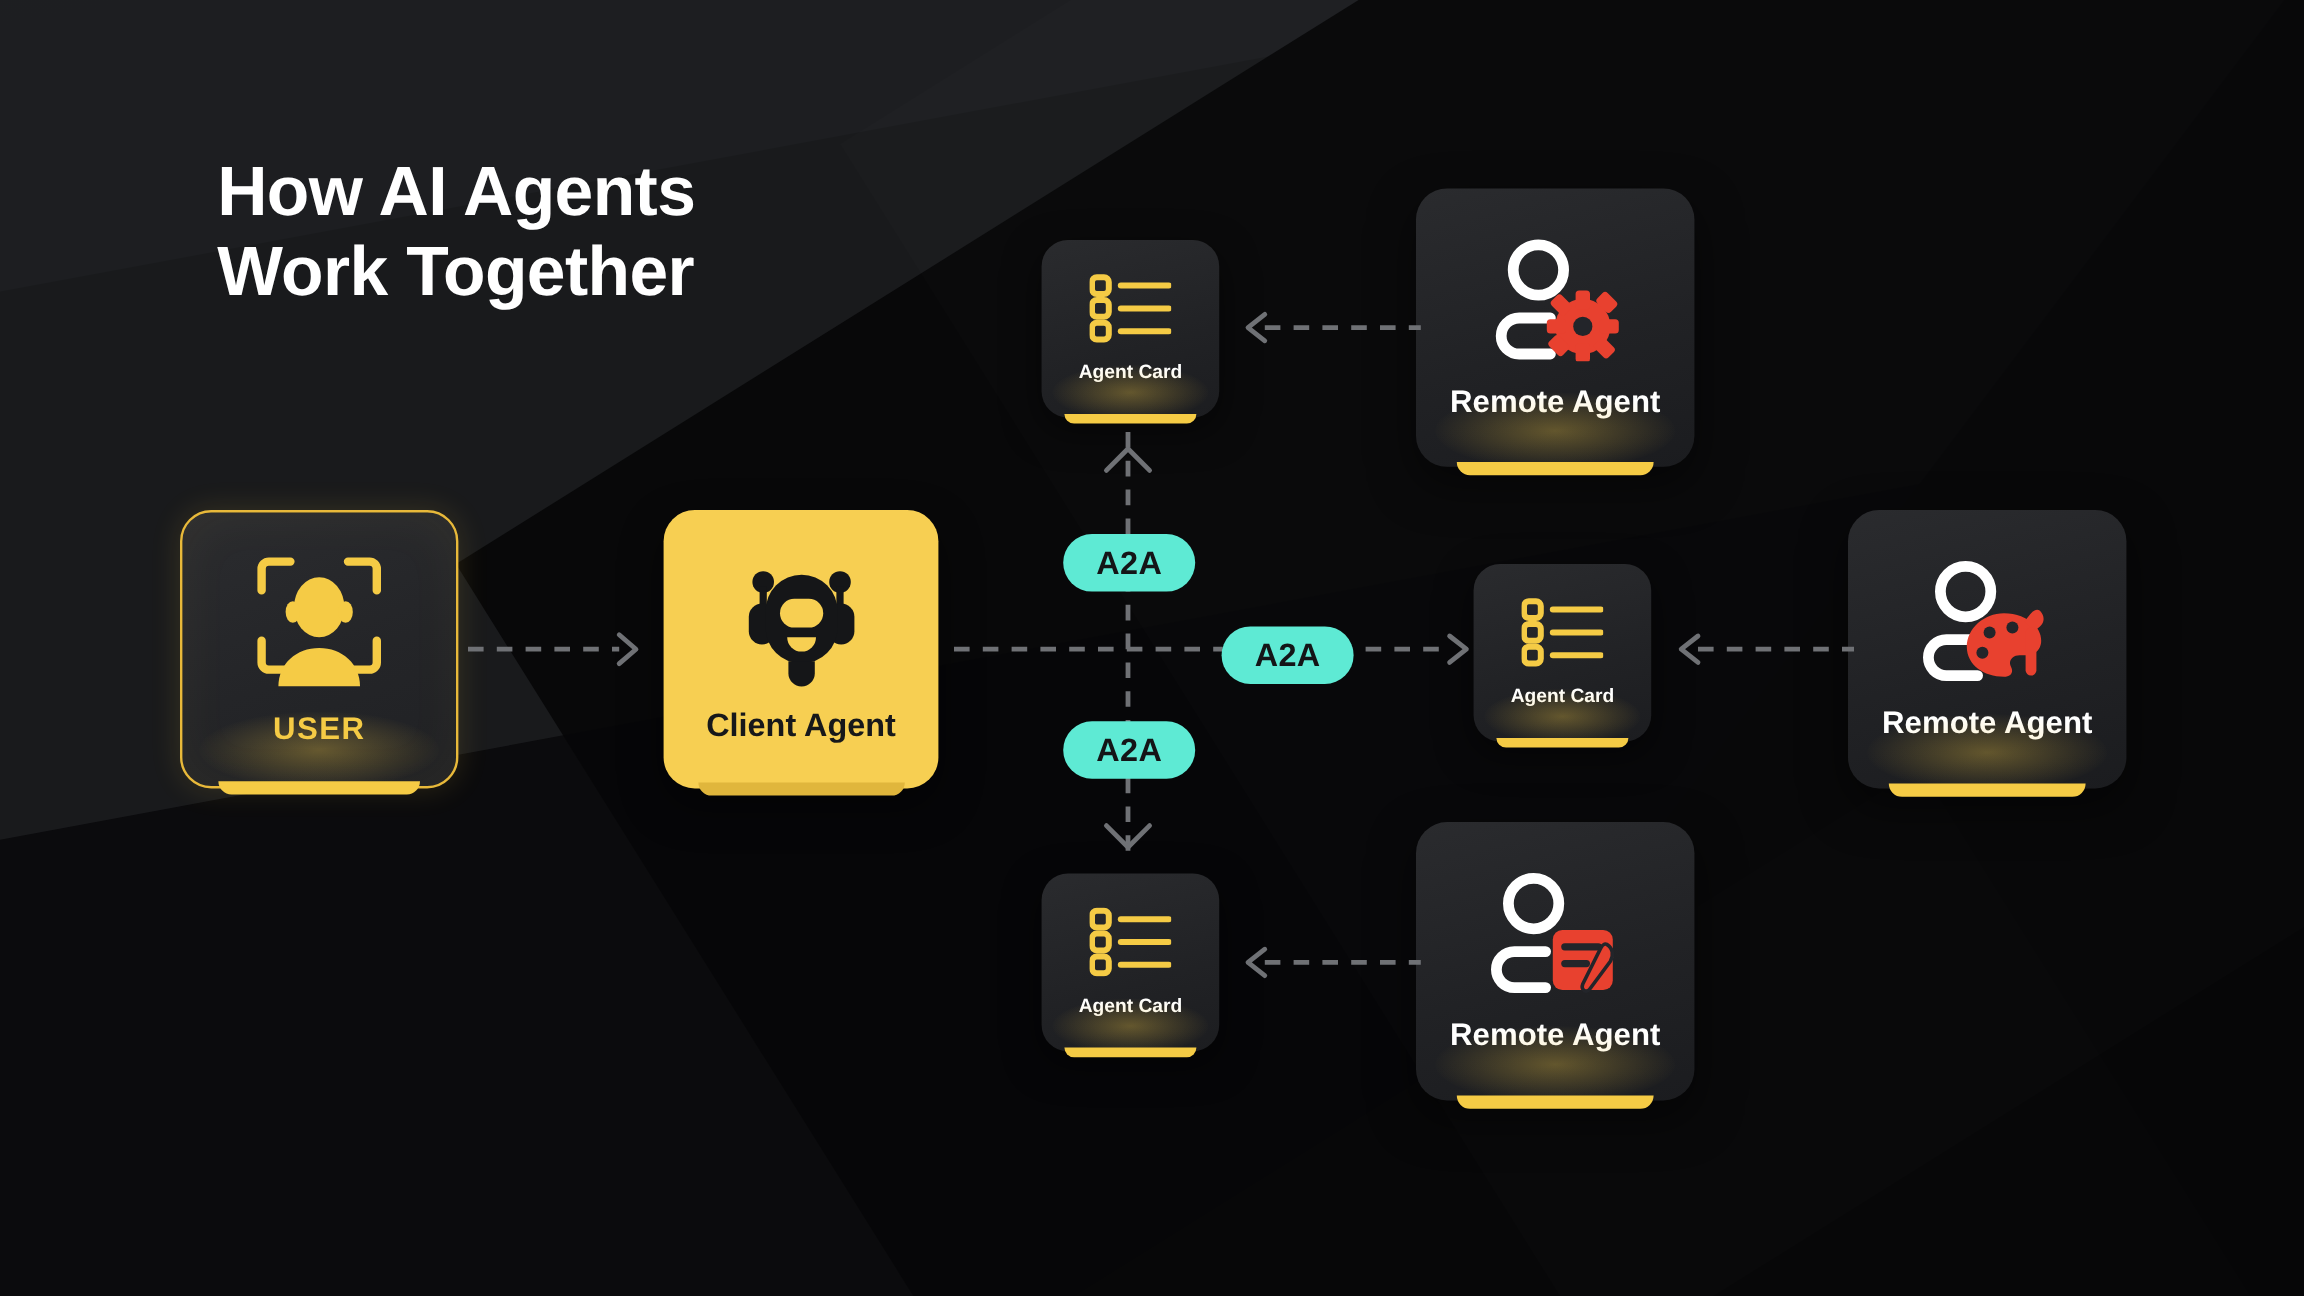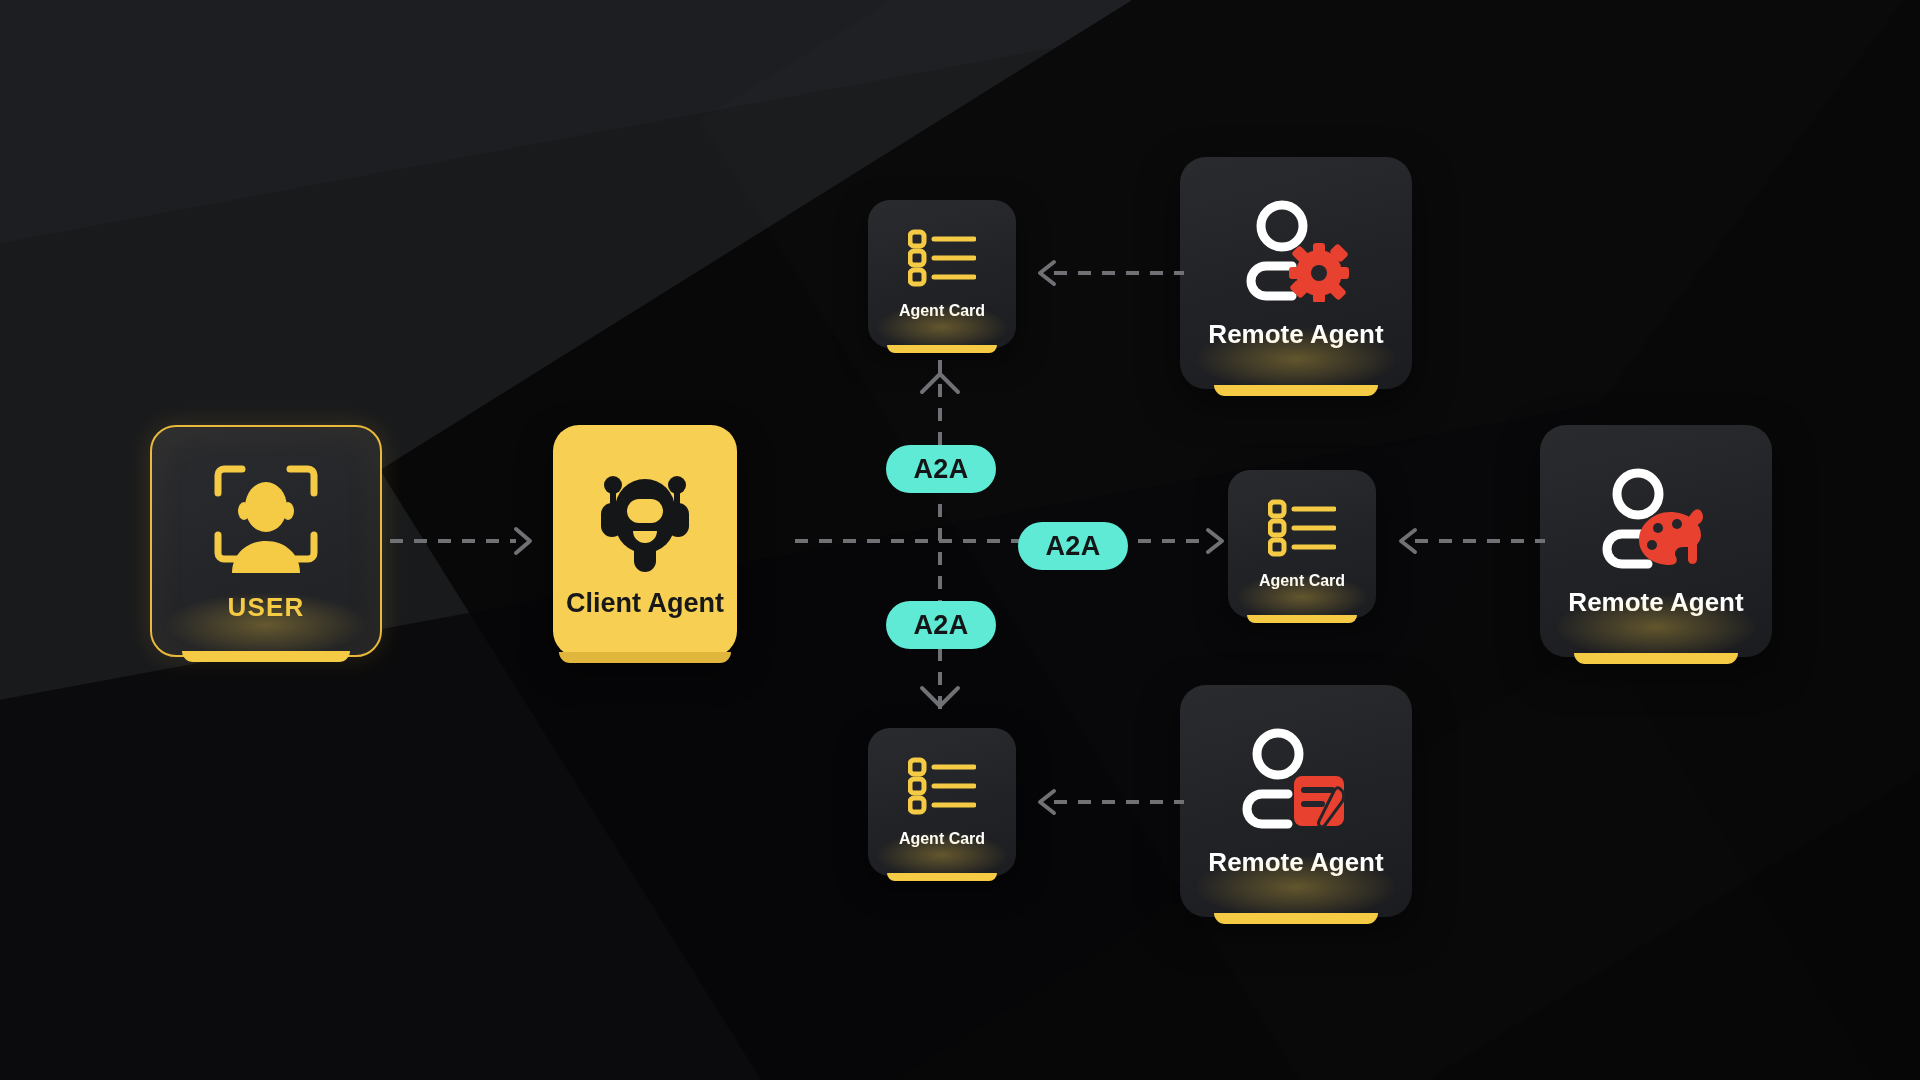--- a/index.html
+++ b/index.html
@@ -53,21 +53,21 @@
   .user-card{
     left:150px;top:425px;width:232px;height:232px;
     background:linear-gradient(160deg,#2b2c2f 0%,#242528 55%,#202124 100%);
     border:2px solid #e8b93a;
     box-shadow:0 0 26px rgba(245,203,69,.14), inset 0 0 44px rgba(245,203,69,.05);
   }
   .user-card .lbl{color:#f5cb45;font-size:26px;letter-spacing:1.2px;margin-top:16px;}
 
   
   .client-card{
-    left:553px;top:425px;width:184px;height:232px;
+    left:553px;top:425px;width:229px;height:232px;
     background:#f7cf52;
     box-shadow:0 14px 36px rgba(0,0,0,.45);
   }
   .client-card .lbl{color:#17181a;font-size:27px;margin-top:10px;}
   .client-card .glowbar{background:#e0b63c;bottom:-6px;}
 
   
   .agentcard{
     width:148px;height:148px;border-radius:22px;
     background:linear-gradient(165deg,#2a2b2e 0%,#212225 60%,#1c1d20 100%);
@@ -105,20 +105,22 @@
 <div class="stage">
 
   <div class="bg-base"></div>
   <div class="bg-diag bg-d1"></div>
   <div class="bg-diag bg-d2"></div>
   <div class="bg-diag bg-d3"></div>
   <div class="bg-diag bg-d4"></div>
   <div class="bg-diag bg-d5"></div>
   <div class="bg-diag bg-d6"></div>
 
+  <div class="title">How AI Agents
+Work Together</div>
 
   <div class="conn" style="left:390px;top:525px;">
     <svg width="160" height="32" viewBox="0 0 160 32">
       <line x1="0" y1="16" x2="126" y2="16" stroke="#6f7175" stroke-width="4" stroke-dasharray="13 11" stroke-linecap="butt"></line>
       <polyline points="126,4 140,16 126,28" fill="none" stroke="#6f7175" stroke-width="4" stroke-linecap="round" stroke-linejoin="round"></polyline>
     </svg>
   </div>
 
   <div class="conn" style="left:795px;top:529px;">
     <svg width="230" height="24" viewBox="0 0 230 24">

